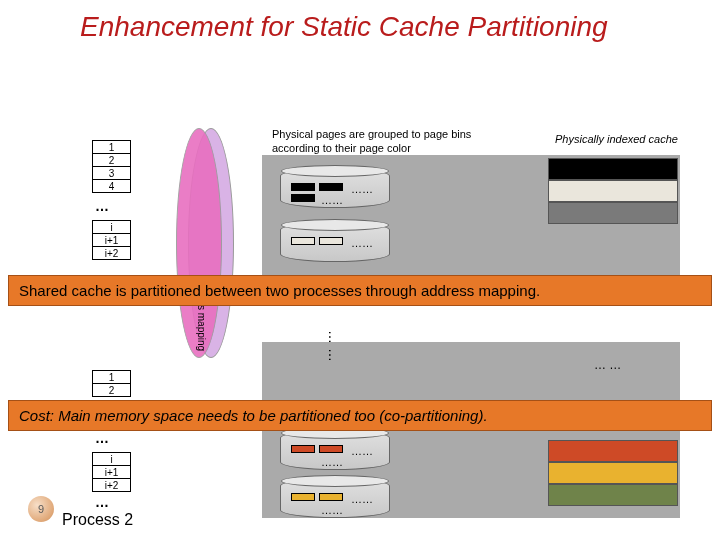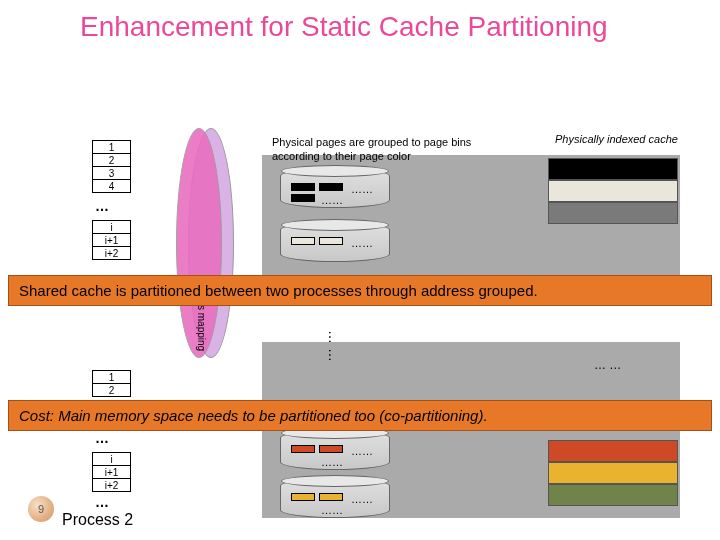--- a/index.html
+++ b/index.html
@@ -1,17 +1,17 @@
 <!DOCTYPE html>
 <html><head>
 <meta charset="utf-8">
 <style>
   * { margin: 0; padding: 0; box-sizing: border-box; }
   body { width: 720px; height: 540px; background: #fff; font-family: Arial, sans-serif; position: relative; overflow: hidden; }
-  .title { position: absolute; top: 10px; left: 80px; font-size: 28px; font-weight: normal; color: #ec4899; line-height: 1.2; }
+  .title { position: absolute; top: 10px; left: 80px; font-size: 28px; font-weight: normal; color: #b91c1c; line-height: 1.2; font-style: italic; }
   .bg-gray { position: absolute; background: #aaa; }
   .caption { position: absolute; font-size: 11px; color: #000; line-height: 1.25; }
   .proc-table { position: absolute; border-collapse: collapse; background: #fff; }
   .proc-table td { border: 1px solid #000; width: 38px; height: 13px; text-align: center; font-size: 10px; }
   .dots { position: absolute; font-size: 14px; font-weight: bold; }
   .ellipse { position: absolute; border-radius: 50%; }
   .vtext { position: absolute; font-size: 10px; writing-mode: vertical-rl; text-orientation: mixed; }
   .bin { position: absolute; width: 110px; height: 40px; border: 1px solid #666; border-radius: 50%/20%; background: linear-gradient(#e0e0e0,#c8c8c8); }
   .bin::before { content:''; position:absolute; top:-4px; left:0; right:0; height:10px; border:1px solid #666; border-radius:50%; background:#e8e8e8; }
   .pg { position: absolute; width: 24px; height: 8px; border: 1px solid #000; }
@@ -22,21 +22,21 @@
   .proc-label { position: absolute; font-size: 16px; }
 </style>
 </head>
 <body>
 
 <h1 class="title">Enhancement for Static Cache Partitioning</h1>
 
 <div class="bg-gray" style="top:155px; left:262px; width:418px; height:130px;"></div>
 <div class="bg-gray" style="top:342px; left:262px; width:418px; height:176px;"></div>
 
-<div class="caption" style="top:136px; left:272px; width:230px;">Physical pages are grouped to page bins according to their page color</div>
+<div class="caption" style="top:128px; left:272px; width:230px;">Physical pages are grouped to page bins according to their page color</div>
 <div class="caption" style="top:133px; left:555px;font-style:italic;">Physically indexed cache</div>
 
 <table class="proc-table" style="top:140px; left:92px;">
   <tbody>
       <tr>
         <td>1</td>
       </tr>
   <tr>
         <td>2</td>
       </tr>
@@ -125,16 +125,16 @@
 <div class="cache-row" style="top:158px; background:#000;"></div>
 <div class="cache-row" style="top:180px; background:#eae6dc;"></div>
 <div class="cache-row" style="top:202px; background:#7a7a7a;"></div>
 
 <div class="caption" style="top:358px; left:594px; font-size:12px;">… …</div>
 
 <div class="cache-row" style="top:440px; background:#ce4a26;"></div>
 <div class="cache-row" style="top:462px; background:#e9b22f;"></div>
 <div class="cache-row" style="top:484px; background:#6f834a;"></div>
 
-<div class="banner" style="top:275px;">Shared cache is partitioned between two processes through address grouped.</div>
+<div class="banner" style="top:275px;">Shared cache is partitioned between two processes through address mapping.</div>
 <div class="banner" style="top:400px;font-style:italic;">Cost: Main memory space needs to be partitioned too (co-partitioning).</div>
 
 <div class="slide-num">9</div>
 
 </body></html>

